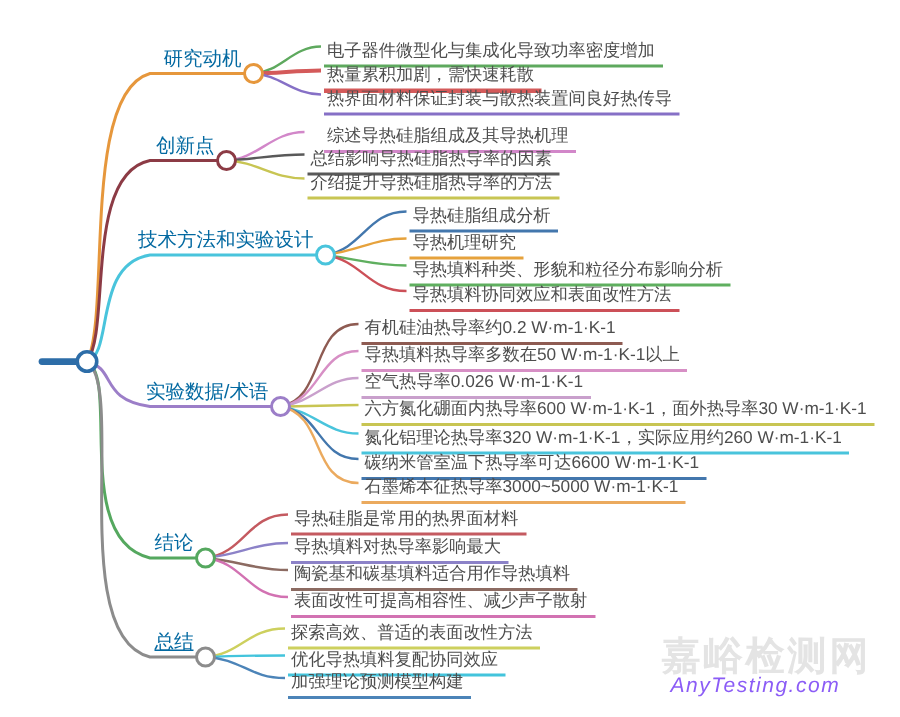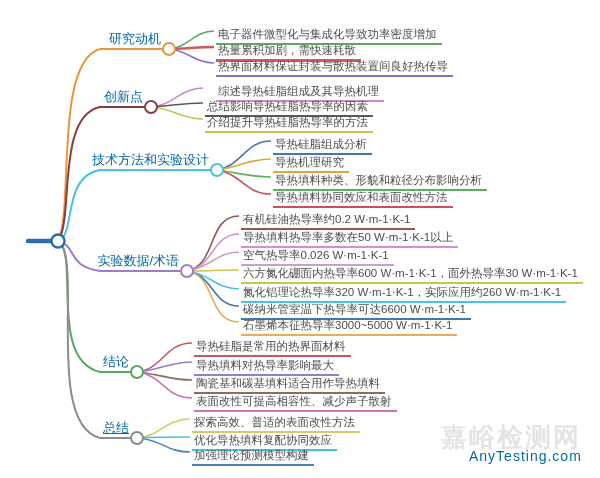--- a/index.html
+++ b/index.html
@@ -19,22 +19,22 @@
   .leaf.thick { border-bottom-width:3px; }
   .branch-label {
     position:absolute; white-space:nowrap;
     font-size:13px; line-height:16px; color:#0369a1;
   }
   .wm1 {
     position:absolute; left:441px; top:420px;
     font-size:26px; font-weight:bold; letter-spacing:2px; color:#e4e4e4;
   }
   .wm2 {
-    position:absolute; left:469px; top:448px;
-    font-size:14px; letter-spacing:1px; color:#0369a1;
+    position:absolute; left:447px; top:448px;
+    font-size:14px; font-style:italic; letter-spacing:1px; color:#8b5cf6;
   }
 </style>
 </head>
 <body>
 
 <div id="stage">
 
   <svg id="wires" viewBox="0 0 600 478" fill="none">
 
     <path d="M28,241 L52,241" stroke-width="4.5" stroke-linecap="round" stroke="#2D6DA8"></path>

